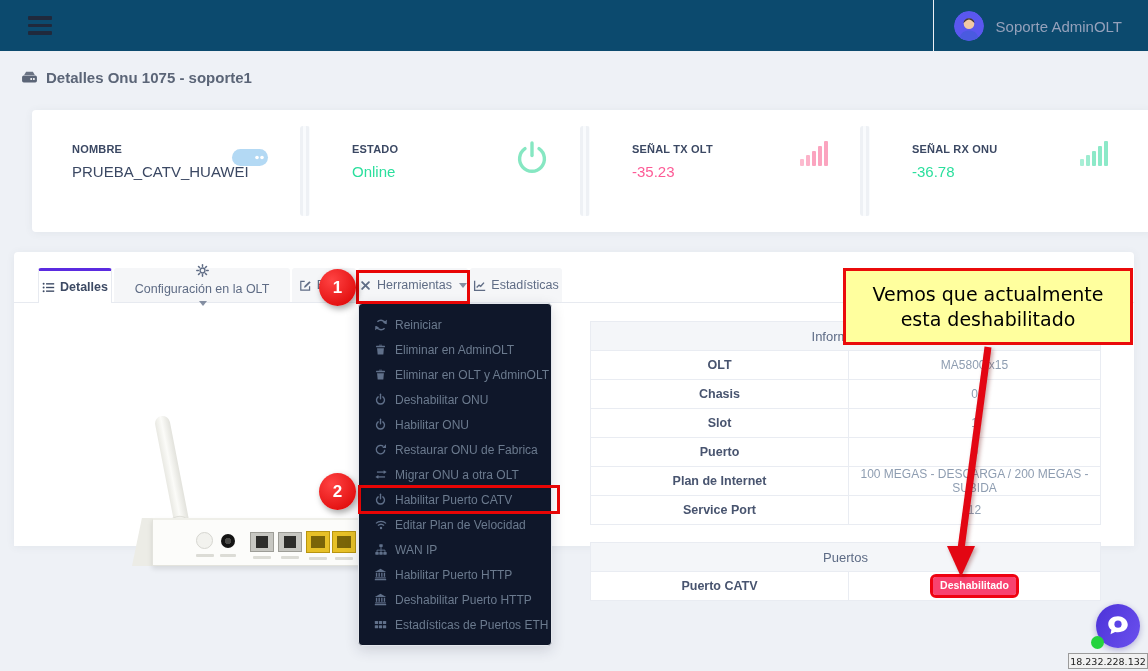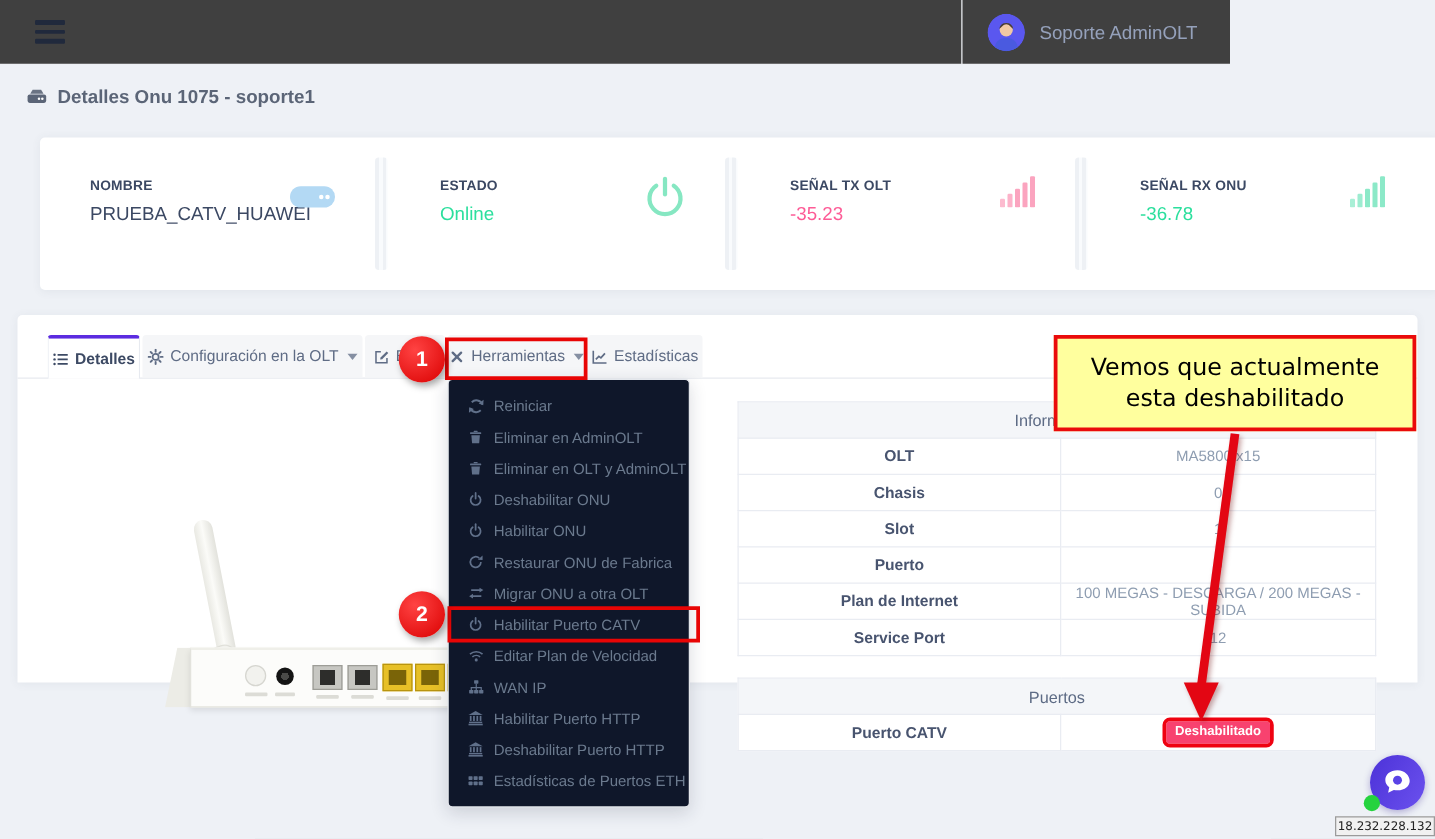--- a/index.html
+++ b/index.html
@@ -1,20 +1,20 @@
 <!DOCTYPE html>
 <html><head>
 <meta charset="utf-8">
 <style>
   * { box-sizing: border-box; margin: 0; padding: 0; }
   body { background:#dfe3ea; font-family:"Liberation Sans", sans-serif; }
   .screen { position:relative; width:1148px; height:671px; background:#eef1f6; overflow:hidden; font-family:"Liberation Sans", sans-serif; }
 
   
-  .topbar { position:absolute; left:0; top:0; width:984px; height:52px; background:#404040; border-bottom:1px solid #edf0f4; z-index:10;text-align:right; }
+  .topbar { position:absolute; left:0; top:0; width:1148px; height:52px; background:#0c4a6e; border-bottom:1px solid #edf0f4; z-index:10;text-align:right; }
   .hamburger { position:absolute; left:28px; top:16px; width:24px; height:20px; cursor:pointer; }
   .hamburger div { height:3.5px; background:#20293c; border-radius:1px; margin-bottom:4.2px; }
   .user-area { position:absolute; right:0; top:0; height:52px; display:flex; align-items:center; padding:0 26px 0 20px; border-left:1px solid #edf0f4; cursor:pointer; }
   .avatar { width:30px; height:30px; border-radius:50%; margin-right:12px; flex:none; }
   .user-name { color:#95a1bb; font-size:15px; white-space:nowrap; }
 
   
   .page-title { position:absolute; left:21px; top:69px; display:flex; align-items:center; gap:8px; color:#5b6577; font-weight:bold; font-size:15px; z-index:3; }
 
   
@@ -168,21 +168,21 @@
           <circle cx="2" cy="12.5" r="1.2"></circle>
         <g stroke="currentColor" stroke-width="1.7">
             <line x1="5" y1="3.5" x2="15" y2="3.5"></line>
             <line x1="5" y1="8" x2="15" y2="8"></line>
             <line x1="5" y1="12.5" x2="15" y2="12.5"></line>
           </g>
       </svg>
       <span>Detalles</span>
     </div>
 
-    <div class="tab" style="left:100px; width:176px;">
+    <div class="tab" style="left:100px; width:176px;flex-direction:column;">
       <svg width="13" height="13" viewBox="0 0 16 16">
         <circle cx="8" cy="8" r="3" fill="none" stroke="currentColor" stroke-width="1.7"></circle>
         <g stroke="currentColor" stroke-width="1.9" stroke-linecap="round">
           <line x1="8" y1="1" x2="8" y2="2.9"></line>
             <line x1="8" y1="13.1" x2="8" y2="15"></line>
           <line x1="1" y1="8" x2="2.9" y2="8"></line>
             <line x1="13.1" y1="8" x2="15" y2="8"></line>
           <line x1="3.1" y1="3.1" x2="4.4" y2="4.4"></line>
             <line x1="11.6" y1="11.6" x2="12.9" y2="12.9"></line>
           <line x1="3.1" y1="12.9" x2="4.4" y2="11.6"></line>

